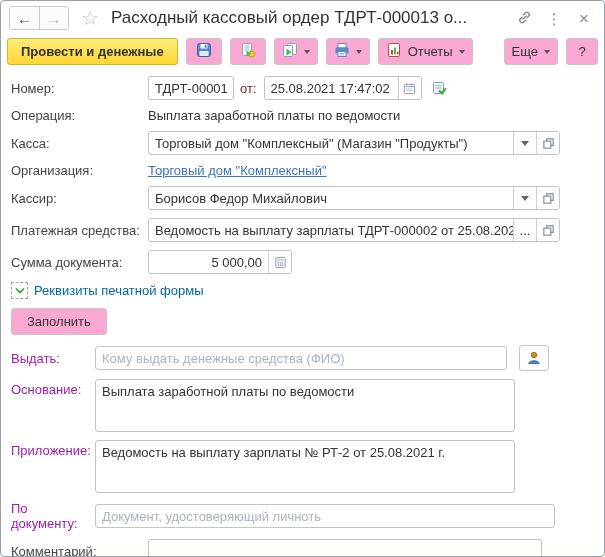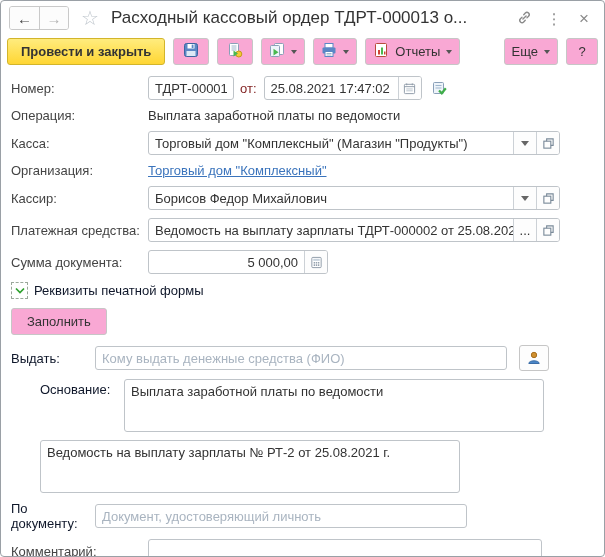--- a/index.html
+++ b/index.html
@@ -25,45 +25,45 @@
   .icon-btn{width:36px;justify-content:center;padding:0;}
   .split-btn{padding:0 7px;}
   .caret{width:0;height:0;border-left:3.5px solid transparent;border-right:3.5px solid transparent;border-top:4px solid #555;display:inline-block;}
   .tb-right{margin-left:auto;display:flex;gap:8px;}
   .help-btn{width:32px;justify-content:center;}
 
   
   .form{padding:5px 10px 0 10px;font-size:13px;}
   .row{display:flex;align-items:center;margin-bottom:8px;}
   .lbl{width:137px;flex:none;color:#444;}
-  .lbl-sm{width:84px;flex:none;color:#0f172a;}
+  .lbl-sm{width:84px;flex:none;color:#a21caf;}
   .txt{color:#333;}
   .fld{display:flex;align-items:center;height:24px;border:1px solid #bfc4c9;border-radius:3px;background:#fff;overflow:hidden;}
   .fld input{border:none;outline:none;height:100%;width:100%;padding:0 6px;font:inherit;color:#333;background:transparent;}
   .val{flex:1;padding:0 6px;white-space:nowrap;overflow:hidden;}
   .seg{flex:none;width:23px;height:100%;display:flex;align-items:center;justify-content:center;border-left:1px solid #ccd1d6;cursor:pointer;background:#fdfdfd;}
   .combo-caret{width:0;height:0;border-left:4px solid transparent;border-right:4px solid transparent;border-top:5px solid #666;}
   .w-number{width:86px;}
   .w-date{width:158px;}
   .w-combo{width:412px;}
-  .w-amount{width:180px;}
+  .w-amount{width:144px;}
   .w-amount .val{text-align:right;}
   .w-issue{width:412px;}
-  .w-bydoc{width:372px;}
+  .w-bydoc{width:460px;}
   .w-comment{width:394px;}
   .ot-label{margin:0 7px 0 6px;color:#7f1d1d;}
   .flat-ico{margin-left:9px;cursor:pointer;display:flex;align-items:center;}
   input::placeholder,textarea::placeholder{color:#a9b4c0;opacity:1;}
   .link{color:#3b74bc;text-decoration:underline;cursor:pointer;}
   .group-row{display:flex;align-items:center;margin:2px 0 9px 0;cursor:pointer;}
   .chev-box{width:17px;height:17px;border:1px dashed #9ba89b;display:flex;align-items:center;justify-content:center;flex:none;}
-  .group-lbl{color:#0f172a;margin-left:6px;}
+  .group-lbl{color:#0369a1;margin-left:6px;}
   .fill-btn{height:27px;padding:0 15px;margin-bottom:10px;}
   textarea.area{width:420px;height:53px;border:1px solid #bfc4c9;border-radius:3px;resize:none;font:inherit;color:#333;padding:4px 6px;outline:none;}
-  .row-top{align-items:flex-start;margin-left:29px;}
+  .row-top{align-items:flex-start;}
   .row-top .lbl-sm{padding-top:3px;}
   .sq-btn{width:30px;height:26px;display:flex;align-items:center;justify-content:center;border:1px solid #c6c6c6;border-radius:3px;background:#fdfdfd;cursor:pointer;margin-left:12px;flex:none;}
 </style>
 </head>
 <body>
 
 <div class="window">
 
   <div class="titlebar">
     <div class="nav-group">
@@ -77,21 +77,21 @@
         <path d="M6.3 9.7 L9.7 6.3"></path>
         <path d="M5.4 7.6 L3.7 9.3 a2.4 2.4 0 0 0 3.4 3.4 L8.8 11"></path>
         <path d="M10.6 8.4 L12.3 6.7 a2.4 2.4 0 0 0 -3.4 -3.4 L7.2 5"></path>
       </svg>
     </span>
     <span class="tb-ico">⋮</span>
     <span class="tb-ico close">×</span>
   </div>
 
   <div class="toolbar">
-    <button class="btn btn-primary">Провести и закрыть</button>
+    <button class="btn btn-primary">Провести и денежные</button>
 
     <button class="btn icon-btn">
       <span>
         <svg width="16" height="16" viewBox="0 0 16 16">
           <rect x="1.5" y="1.5" width="13" height="13" rx="2" fill="#5b87c5" stroke="#3c66a0"></rect>
           <rect x="4.5" y="2" width="7" height="4.5" fill="#fff"></rect>
           <rect x="8.7" y="2.6" width="1.8" height="3.4" fill="#5b87c5"></rect>
           <rect x="3.5" y="9" width="9" height="5" fill="#dce8f5"></rect>
         </svg>
       </span>
@@ -297,20 +297,21 @@
     </div>
 
     
     <div class="row row-top">
       <span class="lbl-sm">Основание:</span>
       <textarea class="area" style="">Выплата заработной платы по ведомости</textarea>
     </div>
 
     
     <div class="row row-top">
+      <span class="lbl-sm">Приложение:</span>
       <textarea class="area" style="">Ведомость на выплату зарплаты № РТ-2 от 25.08.2021 г.</textarea>
     </div>
 
     
     <div class="row">
       <span class="lbl-sm">По документу:</span>
       <div class="fld w-bydoc">
         <input placeholder="Документ, удостоверяющий личноть" style="">
       </div>
     </div>

